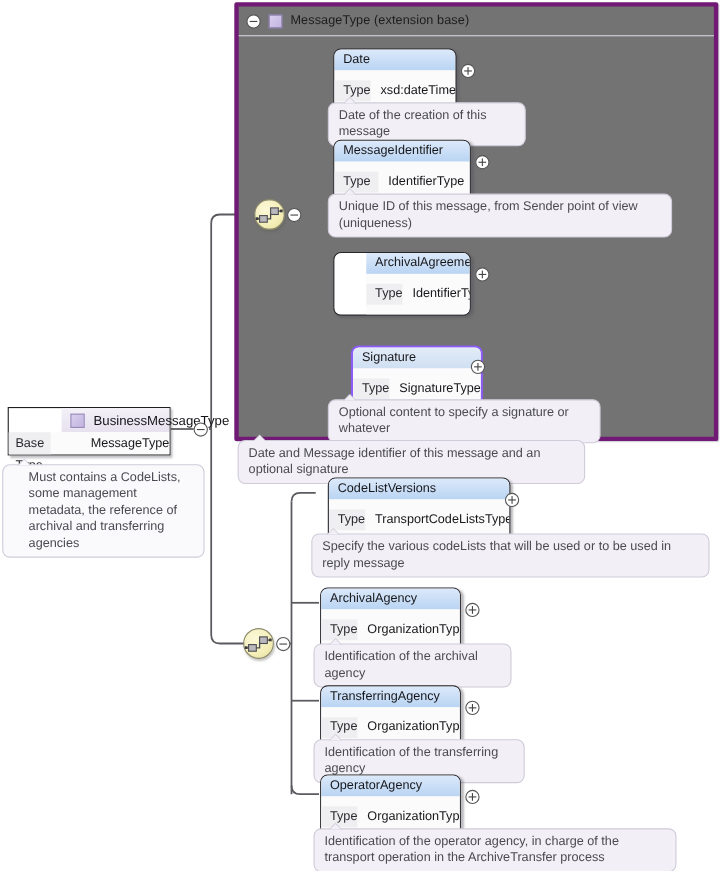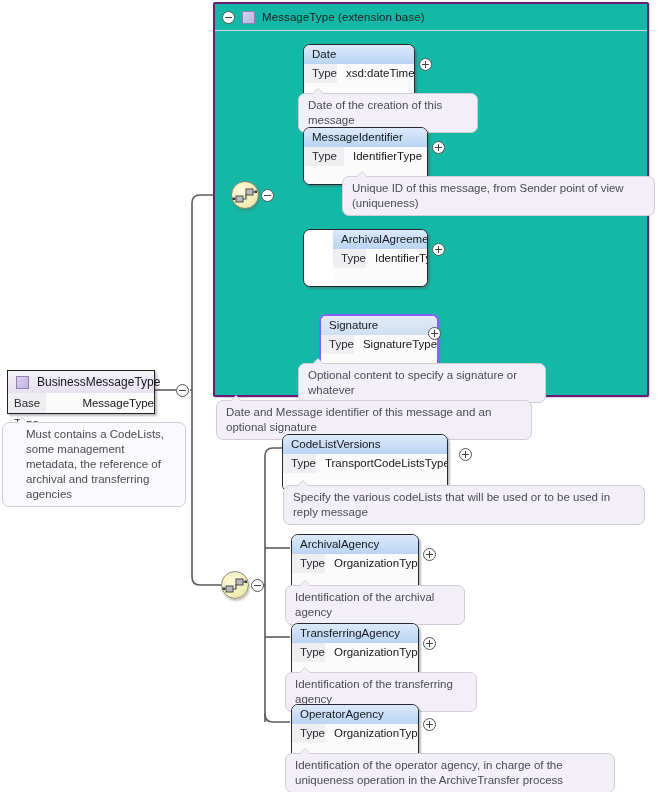--- a/index.html
+++ b/index.html
@@ -23,22 +23,22 @@
   #wires {
     position: absolute;
     left: 0; top: 0;
     width: 660px; height: 792px;
     pointer-events: none;
   }
 
   
   .ext-panel {
     position: absolute;
-    background: #14b8a6;
-    border: 2px solid #701a75;
+    background: #737373;
+    border: 4px solid #701a75;
     border-radius: 2px;
     box-shadow: 1px 1px 0 rgba(120,115,135,.30);
   }
   .ext-panel-head {
     height: 27px;
     display: flex;
     align-items: center;
     gap: 7px;
     padding-left: 7px;
     border-bottom: 1px solid #d8d3e2;
@@ -110,21 +110,21 @@
     color: #17171a;
     background: linear-gradient(to bottom, #dce9fa 0%, #b9d4f3 100%);
     box-sizing: border-box;
   }
   .elem.opt .elem-name {
     background: linear-gradient(to bottom, #e3ecf8 0%, #cfdff2 100%);
   }
   .elem-row {
     height: 37px;
     display: flex;
-    align-items: flex-start;
+    align-items: center;
     background: #fbfbfc;
     box-sizing: border-box;
   }
   .elem-key {
     width: 40px;
     line-height: 19px;
     padding-left: 8px;
     font-size: 11.5px;
     color: #2a2a2e;
     background: #efeff1;
@@ -148,20 +148,21 @@
     background: #fff;
   }
   .rootbox-head {
     height: 22px;
     display: flex;
     align-items: center;
     gap: 8px;
     padding-left: 8px;
     background: linear-gradient(to bottom, #f4f1f8 0%, #e6e1ee 100%);
     box-sizing: border-box;
+    margin-left: 48px;
   }
   .rootbox-title {
     font-size: 12px;
     color: #141418;
   }
   .rootbox-row {
     height: 20px;
     display: flex;
     background: #fbfbfc;
     box-sizing: border-box;
@@ -279,21 +280,21 @@
   <div class="note" style="left:298px; top:93px; width:180px;">Date of the creation of this message</div>
 
   <div class="elem req" style="left:303px; top:127px; width:125px;">
     <div class="elem-name">MessageIdentifier</div>
     <div class="elem-row">
       <div class="elem-key">Type</div>
       <div class="elem-val">IdentifierType</div>
     </div>
   </div>
   <div class="circ plus abs" style="left:432px; top:141px;"></div>
-  <div class="note" style="left:298px; top:176px; width:313px;margin-left:44px;">Unique ID of this message, from Sender point of view (uniqueness)</div>
+  <div class="note" style="left:298px; top:176px; width:313px;">Unique ID of this message, from Sender point of view (uniqueness)</div>
 
   <div class="elem req" style="left:303px; top:229px; width:125px;padding-left:29px;">
     <div class="elem-name">ArchivalAgreement</div>
     <div class="elem-row">
       <div class="elem-key">Type</div>
       <div class="elem-val">IdentifierType</div>
     </div>
   </div>
   <div class="circ plus abs" style="left:432px; top:243px;"></div>
 
@@ -339,21 +340,21 @@
       <rect x="4" y="14" width="7" height="6" fill="#b9b9bd" stroke="#4c4c50" stroke-width="1"></rect>
       <rect x="14" y="7" width="7" height="6" fill="#b9b9bd" stroke="#4c4c50" stroke-width="1"></rect>
       <path d="M11 17 L14 17 L14 12" stroke="#4c4c50" stroke-width="1.2" fill="none"></path>
       <path d="M2 17 L4 17 M21 10 L23 10" stroke="#4c4c50" stroke-width="1.2"></path>
       <rect x="0.5" y="15.5" width="2.5" height="2.5" fill="#3c3c40"></rect>
       <rect x="22.5" y="8.5" width="2.5" height="2.5" fill="#3c3c40"></rect>
     </svg>
   </div>
   <div class="circ abs" style="left:251px; top:579px;"></div>
 
-  <div class="elem req" style="left:282px; top:434px; width:166px;">
+  <div class="elem req" style="left:298px; top:434px; width:166px;">
     <div class="elem-name">CodeListVersions</div>
     <div class="elem-row">
       <div class="elem-key">Type</div>
       <div class="elem-val">TransportCodeListsType</div>
     </div>
   </div>
   <div class="circ plus abs" style="left:459px; top:448px;"></div>
   <div class="note" style="left:283px; top:485px; width:362px;">Specify the various codeLists that will be used or to be used in reply message</div>
 
   <div class="elem req" style="left:291px; top:534px; width:128px;">
@@ -377,15 +378,15 @@
   <div class="note" style="left:285px; top:672px; width:192px;">Identification of the transferring agency</div>
 
   <div class="elem req" style="left:291px; top:704px; width:128px;">
     <div class="elem-name">OperatorAgency</div>
     <div class="elem-row">
       <div class="elem-key">Type</div>
       <div class="elem-val">OrganizationType</div>
     </div>
   </div>
   <div class="circ plus abs" style="left:423px; top:718px;"></div>
-  <div class="note" style="left:285px; top:753px; width:330px;">Identification of the operator agency, in charge of the uniqueness operation in the ArchiveTransfer process</div>
+  <div class="note" style="left:285px; top:753px; width:330px;">Identification of the operator agency, in charge of the transport operation in the ArchiveTransfer process</div>
 
 </div>
 
 </body></html>

